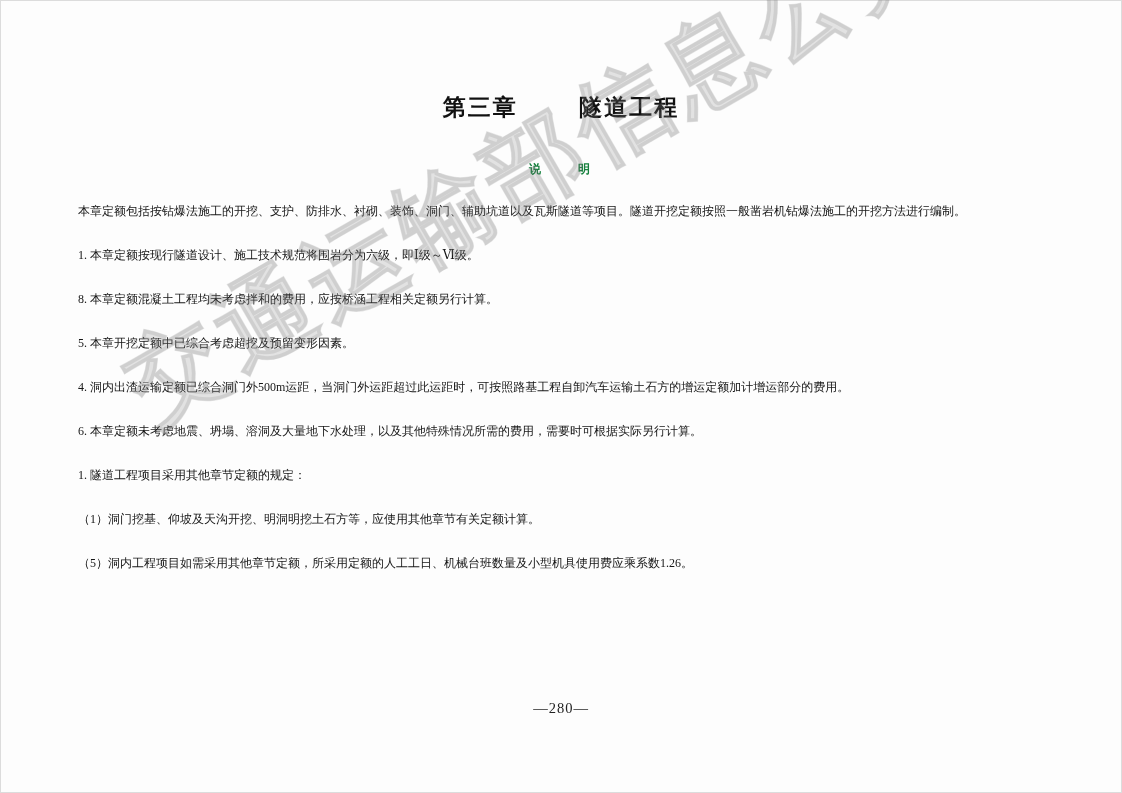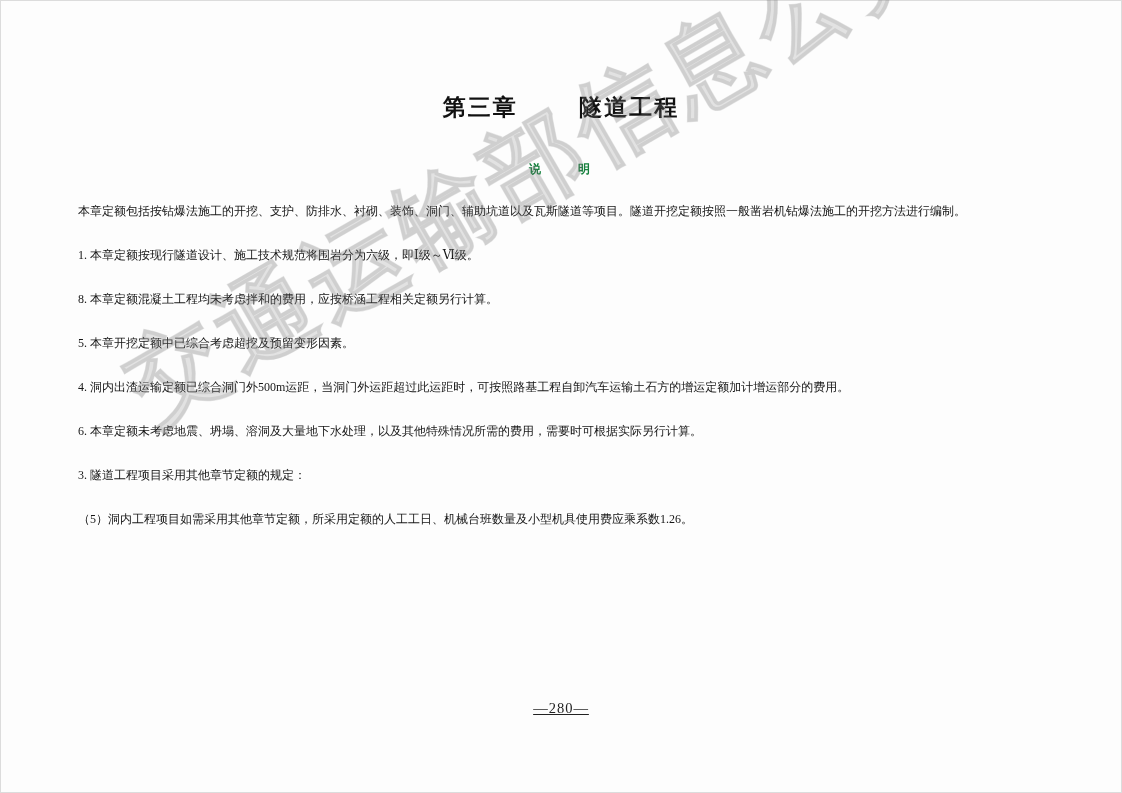--- a/index.html
+++ b/index.html
@@ -109,21 +109,20 @@
   .footer {
     position: absolute;
     left: 0;
     right: 0;
     top: 700px;
     text-align: center;
     font-size: 14.5px;
     letter-spacing: 1px;
     color: #222;
     z-index: 2;
-    text-decoration: underline;
   }
 </style>
 </head>
 <body>
 
 <div class="page">
 
   <div class="page-border"></div>
 
   <div class="watermark">
@@ -144,21 +143,22 @@
       <span>明</span>
     </div>
 
     <div class="body-block">
       <p class="para">本章定额包括按钻爆法施工的开挖、支护、防排水、衬砌、装饰、洞门、辅助坑道以及瓦斯隧道等项目。隧道开挖定额按照一般凿岩机钻爆法施工的开挖方法进行编制。</p>
       <p class="para">1. 本章定额按现行隧道设计、施工技术规范将围岩分为六级，即Ⅰ级～Ⅵ级。</p>
       <p class="para">8. 本章定额混凝土工程均未考虑拌和的费用，应按桥涵工程相关定额另行计算。</p>
       <p class="para">5. 本章开挖定额中已综合考虑超挖及预留变形因素。</p>
       <p class="para">4. 洞内出渣运输定额已综合洞门外500m运距，当洞门外运距超过此运距时，可按照路基工程自卸汽车运输土石方的增运定额加计增运部分的费用。</p>
       <p class="para">6. 本章定额未考虑地震、坍塌、溶洞及大量地下水处理，以及其他特殊情况所需的费用，需要时可根据实际另行计算。</p>
-      <p class="para">3. 隧道工程项目采用其他章节定额的规定：</p>
+      <p class="para">1. 隧道工程项目采用其他章节定额的规定：</p>
+      <p class="para">（1）洞门挖基、仰坡及天沟开挖、明洞明挖土石方等，应使用其他章节有关定额计算。</p>
       <p class="para">（5）洞内工程项目如需采用其他章节定额，所采用定额的人工工日、机械台班数量及小型机具使用费应乘系数1.26。</p>
     </div>
 
   </div>
 
   <div class="footer">—280—</div>
 
 </div>
 
 </body></html>

